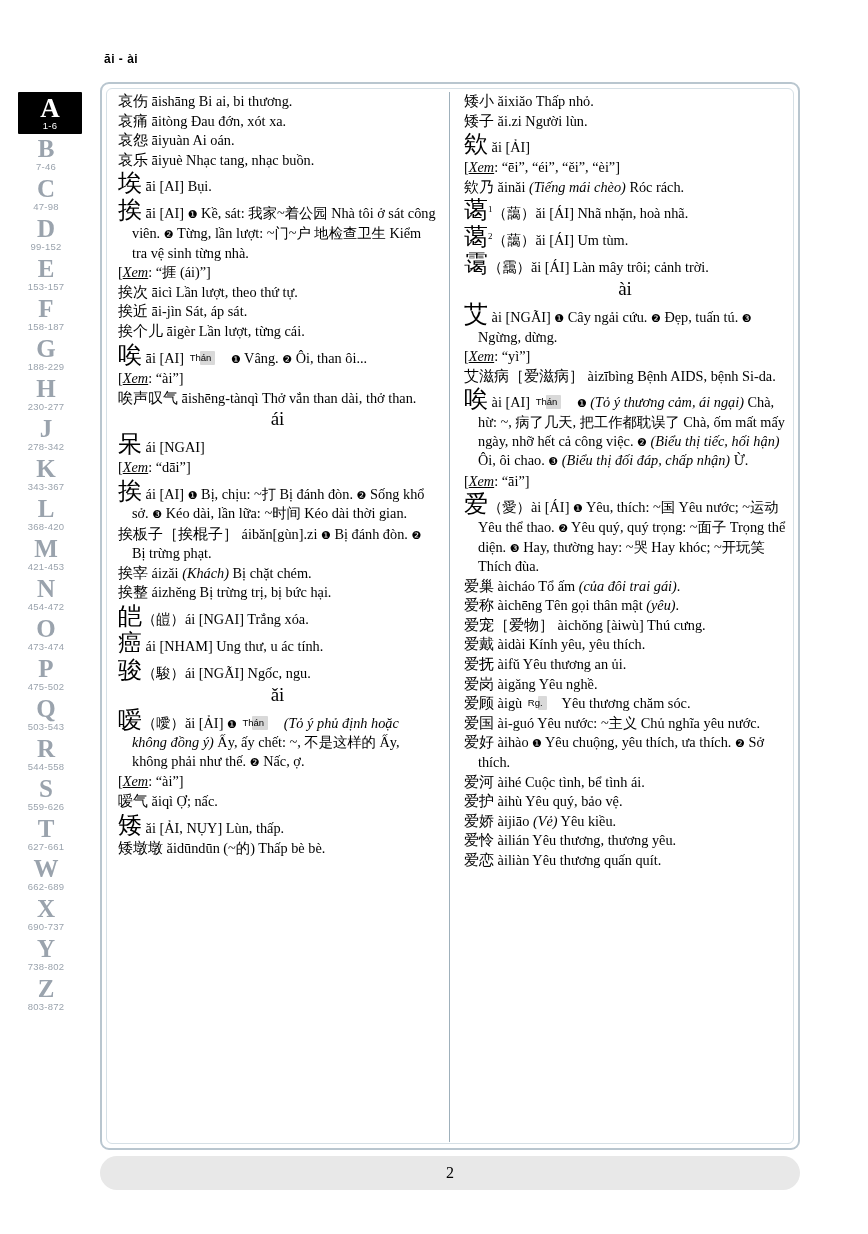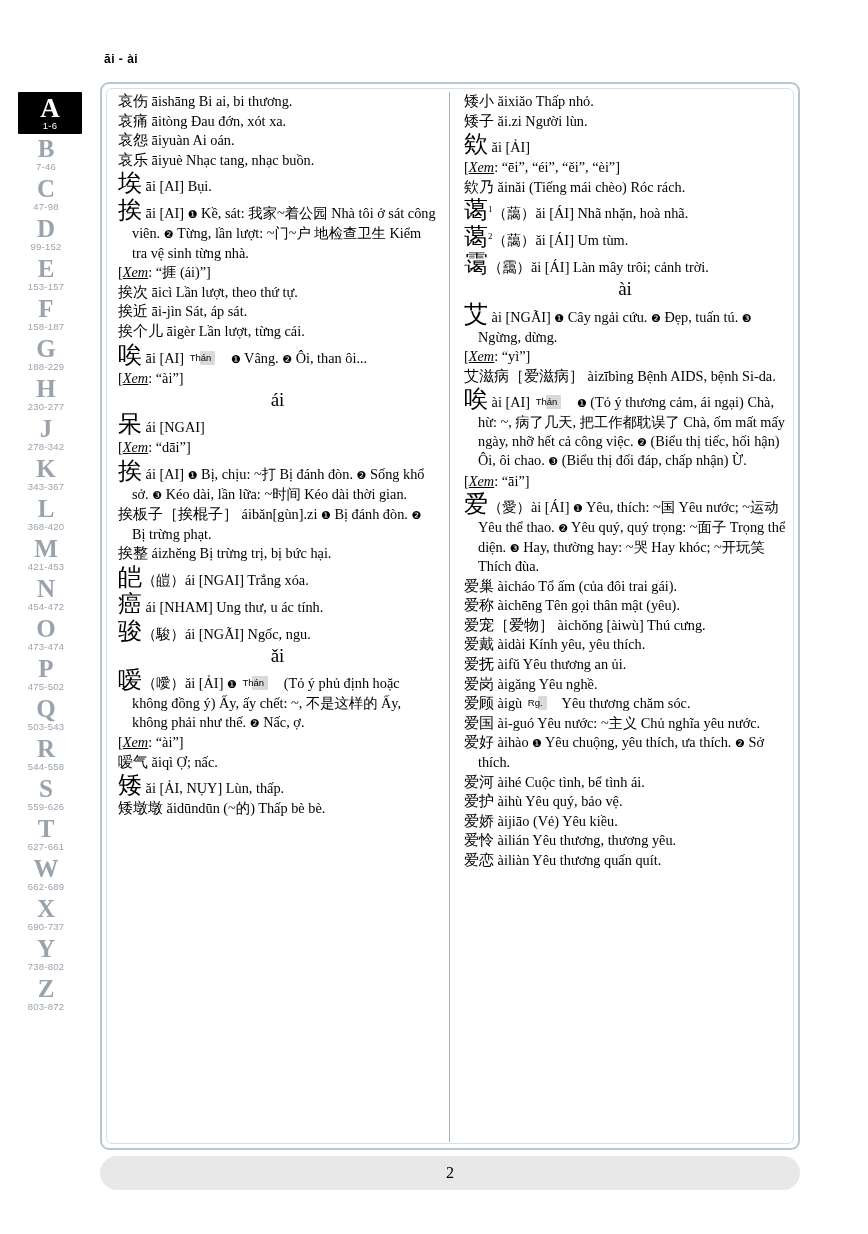--- a/index.html
+++ b/index.html
@@ -78,21 +78,21 @@
   .col.right{padding-left:14px;padding-right:4px;}
 
   .entry{
     margin:0 0 1px 0;
     text-indent:0;
     padding-left:14px;
     text-indent:-14px;
   }
   .han{font-size:15px;}
   .han-big{font-size:24px;line-height:26px;}
-  .ital{}
+  .ital{font-style:italic;}
   .xem{margin:1px 0 1px 0;}
   .xem u{text-decoration:underline;font-style:italic;}
   .pron-head{
     text-align:center;
     font-size:19px;
     font-weight:normal;
     margin:3px 0 2px 0;
   }
   .tag{
     display:inline-block;
@@ -232,25 +232,27 @@
           <div class="entry"><span class="han">哀怨</span> āiyuàn Ai oán.</div>
           <div class="entry"><span class="han">哀乐</span> āiyuè Nhạc tang, nhạc buồn.</div>
           <div class="entry"><span class="han-big">埃</span> āi [AI] Bụi.</div>
           <div class="entry"><span class="han-big">挨</span> āi [AI] <span class="num">❶</span> Kề, sát: 我家~着公园 Nhà tôi ở sát công viên. <span class="num">❷</span> Từng, lần lượt: ~门~户 地检查卫生 Kiểm tra vệ sinh từng nhà.</div>
           <div class="entry xem">[<u>Xem</u>: “捱 (ái)”]</div>
           <div class="entry"><span class="han">挨次</span> āicì Lần lượt, theo thứ tự.</div>
           <div class="entry"><span class="han">挨近</span> āi-jìn Sát, áp sát.</div>
           <div class="entry"><span class="han">挨个儿</span> āigèr Lần lượt, từng cái.</div>
           <div class="entry"><span class="han-big">唉</span> āi [AI] <span class="tag">Thán</span> <span class="num">❶</span> Vâng. <span class="num">❷</span> Ôi, than ôi...</div>
           <div class="entry xem">[<u>Xem</u>: “ài”]</div>
+          <div class="entry"><span class="han">唉声叹气</span> āishēng-tànqì Thở vắn than dài, thở than.</div>
           <div class="pron-head">ái</div>
           <div class="entry"><span class="han-big">呆</span> ái [NGAI]</div>
           <div class="entry xem">[<u>Xem</u>: “dāi”]</div>
           <div class="entry"><span class="han-big">挨</span> ái [AI] <span class="num">❶</span> Bị, chịu: ~打 Bị đánh đòn. <span class="num">❷</span> Sống khổ sở. <span class="num">❸</span> Kéo dài, lần lữa: ~时间 Kéo dài thời gian.</div>
           <div class="entry"><span class="han">挨板子［挨棍子］</span> áibǎn[gùn].zi <span class="num">❶</span> Bị đánh đòn. <span class="num">❷</span> Bị trừng phạt.</div>
+          <div class="entry"><span class="han">挨宰</span> áizǎi <span class="ital">(Khách)</span> Bị chặt chém.</div>
           <div class="entry"><span class="han">挨整</span> áizhěng Bị trừng trị, bị bức hại.</div>
           <div class="entry"><span class="han-big">皑</span>（皚）ái [NGAI] Trắng xóa.</div>
           <div class="entry"><span class="han-big">癌</span> ái [NHAM] Ung thư, u ác tính.</div>
           <div class="entry"><span class="han-big">骏</span>（駿）ái [NGÃI] Ngốc, ngu.</div>
           <div class="pron-head">ǎi</div>
           <div class="entry"><span class="han-big">嗳</span>（噯）ǎi [ẢI] <span class="num">❶</span> <span class="tag">Thán</span> <span class="ital">(Tỏ ý phủ định hoặc không đồng ý)</span> Ấy, ấy chết: ~, 不是这样的 Ấy, không phải như thế. <span class="num">❷</span> Nấc, ợ.</div>
           <div class="entry xem">[<u>Xem</u>: “ài”]</div>
           <div class="entry"><span class="han">嗳气</span> ǎiqì Ợ; nấc.</div>
           <div class="entry"><span class="han-big">矮</span> ǎi [ẢI, NỤY] Lùn, thấp.</div>
           <div class="entry"><span class="han">矮墩墩</span> ǎidūndūn (~的) Thấp bè bè.</div>

